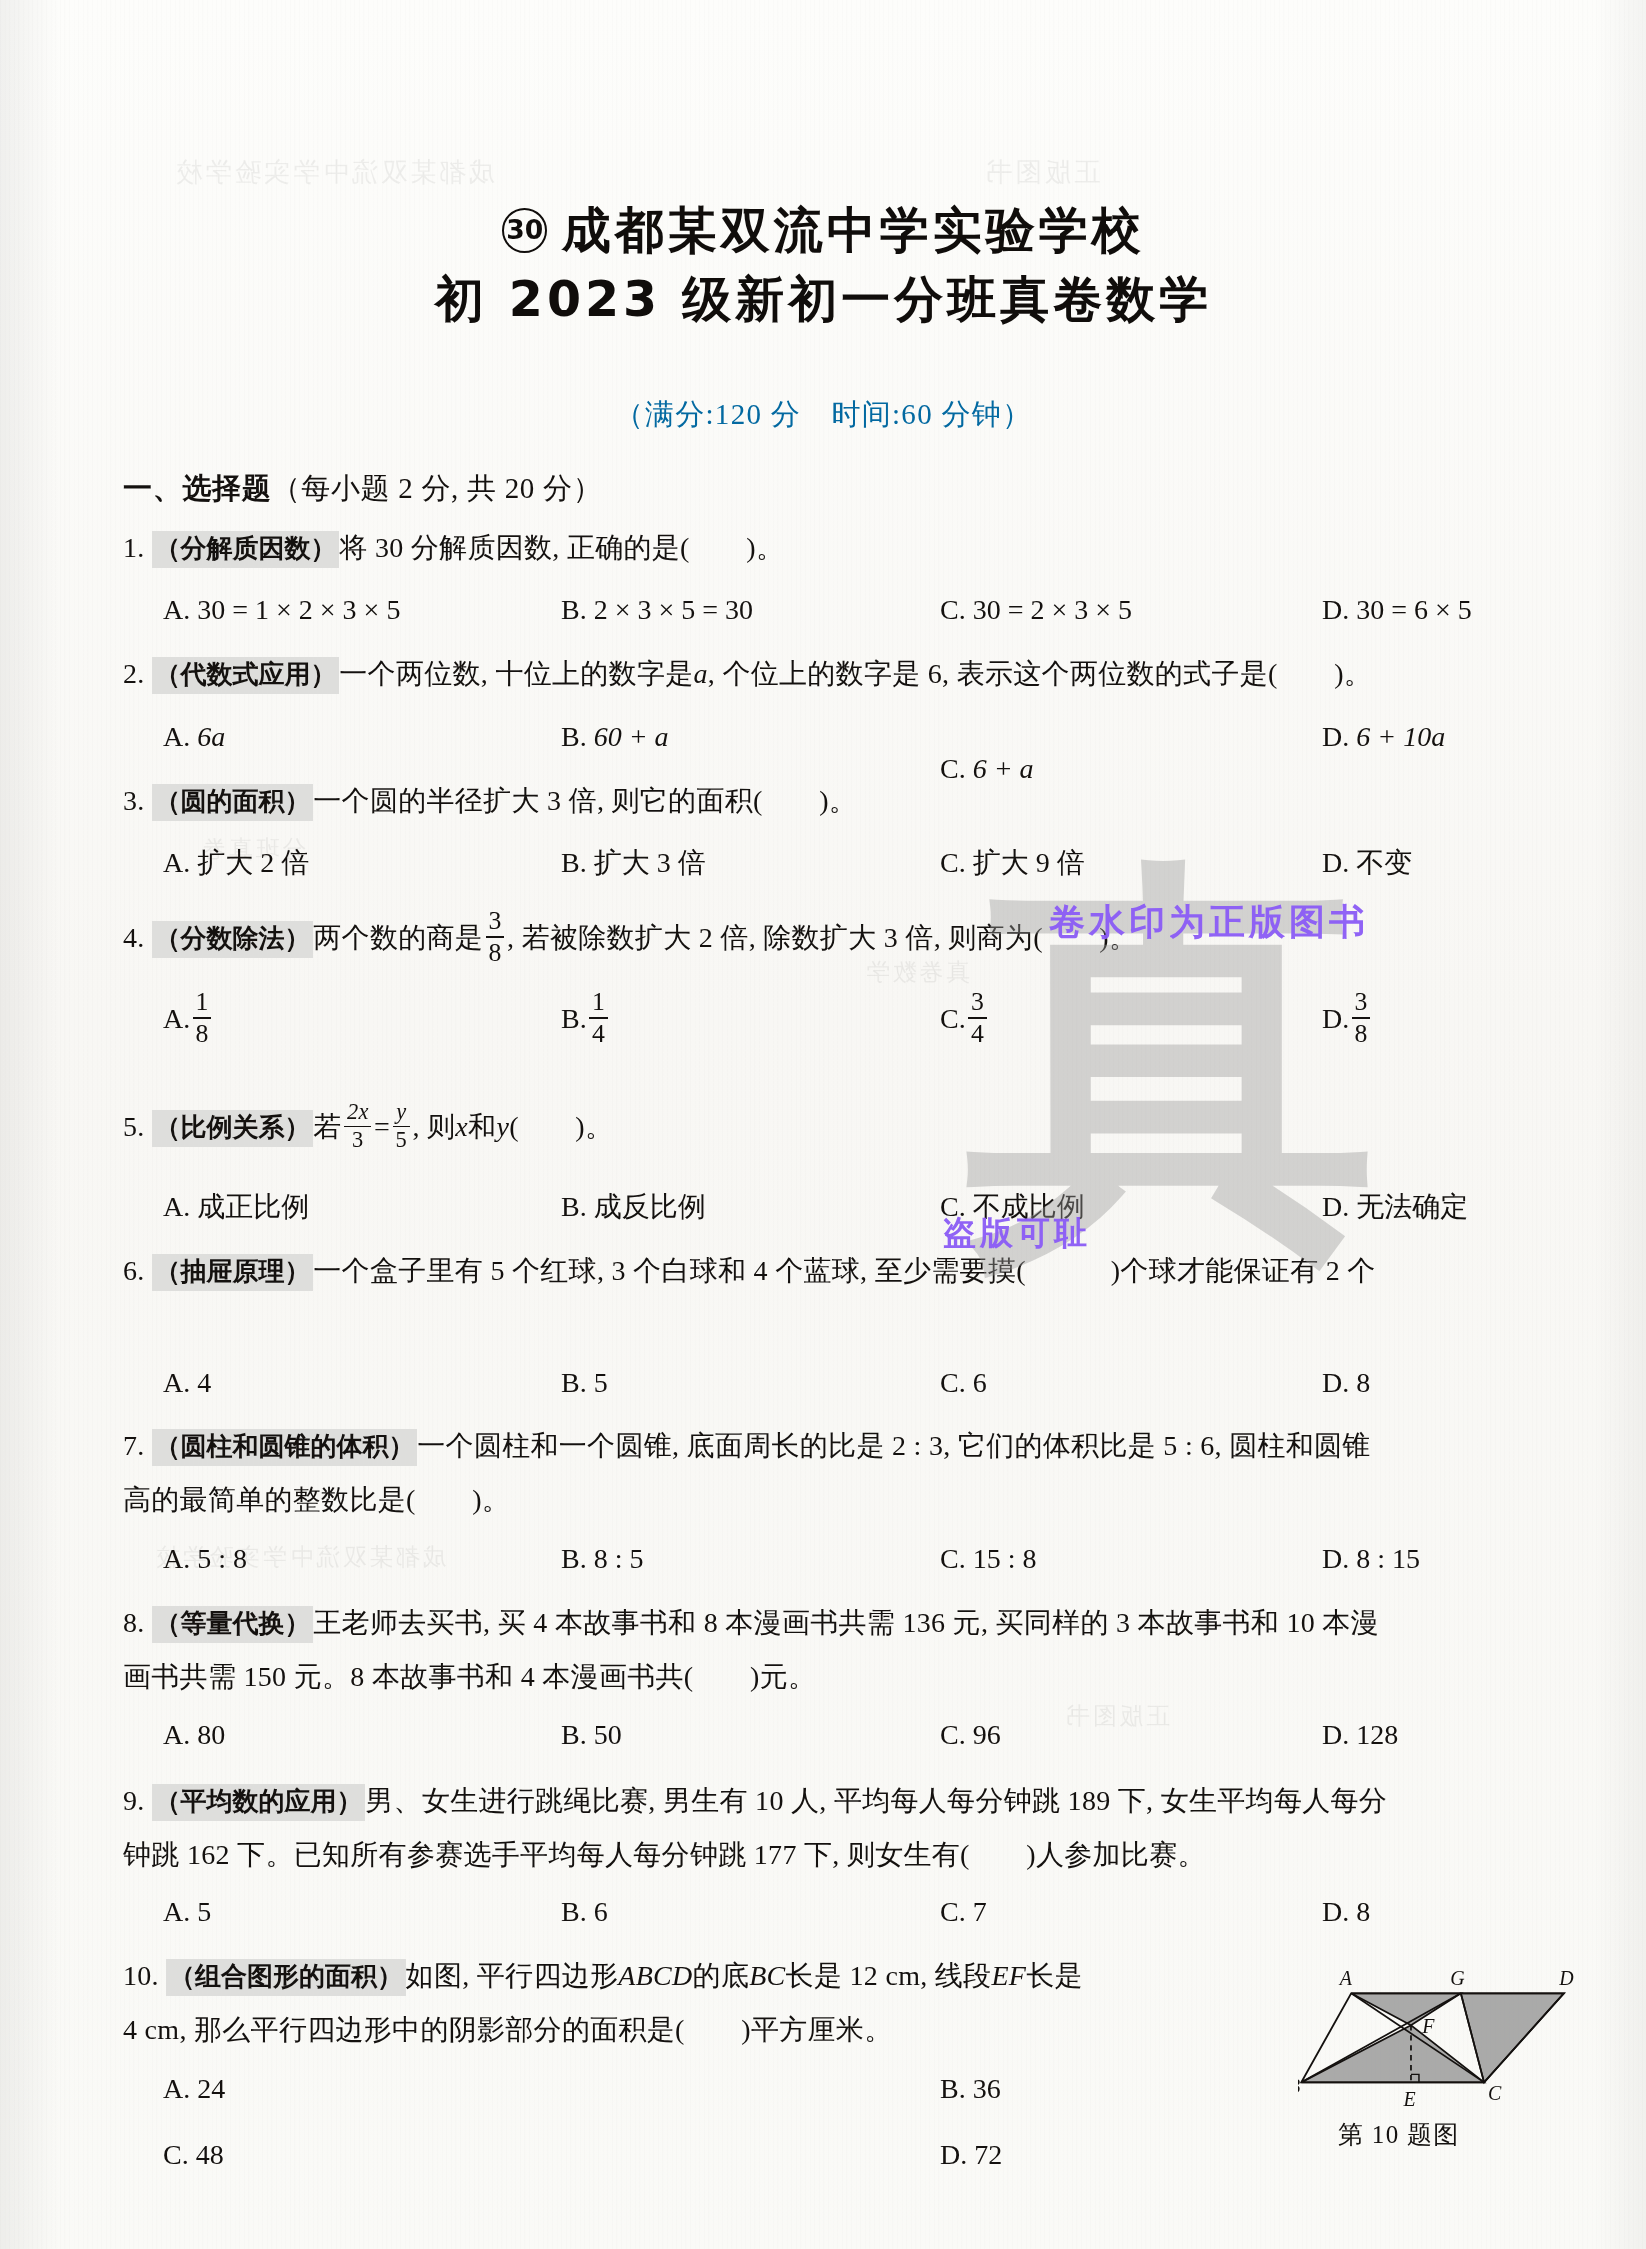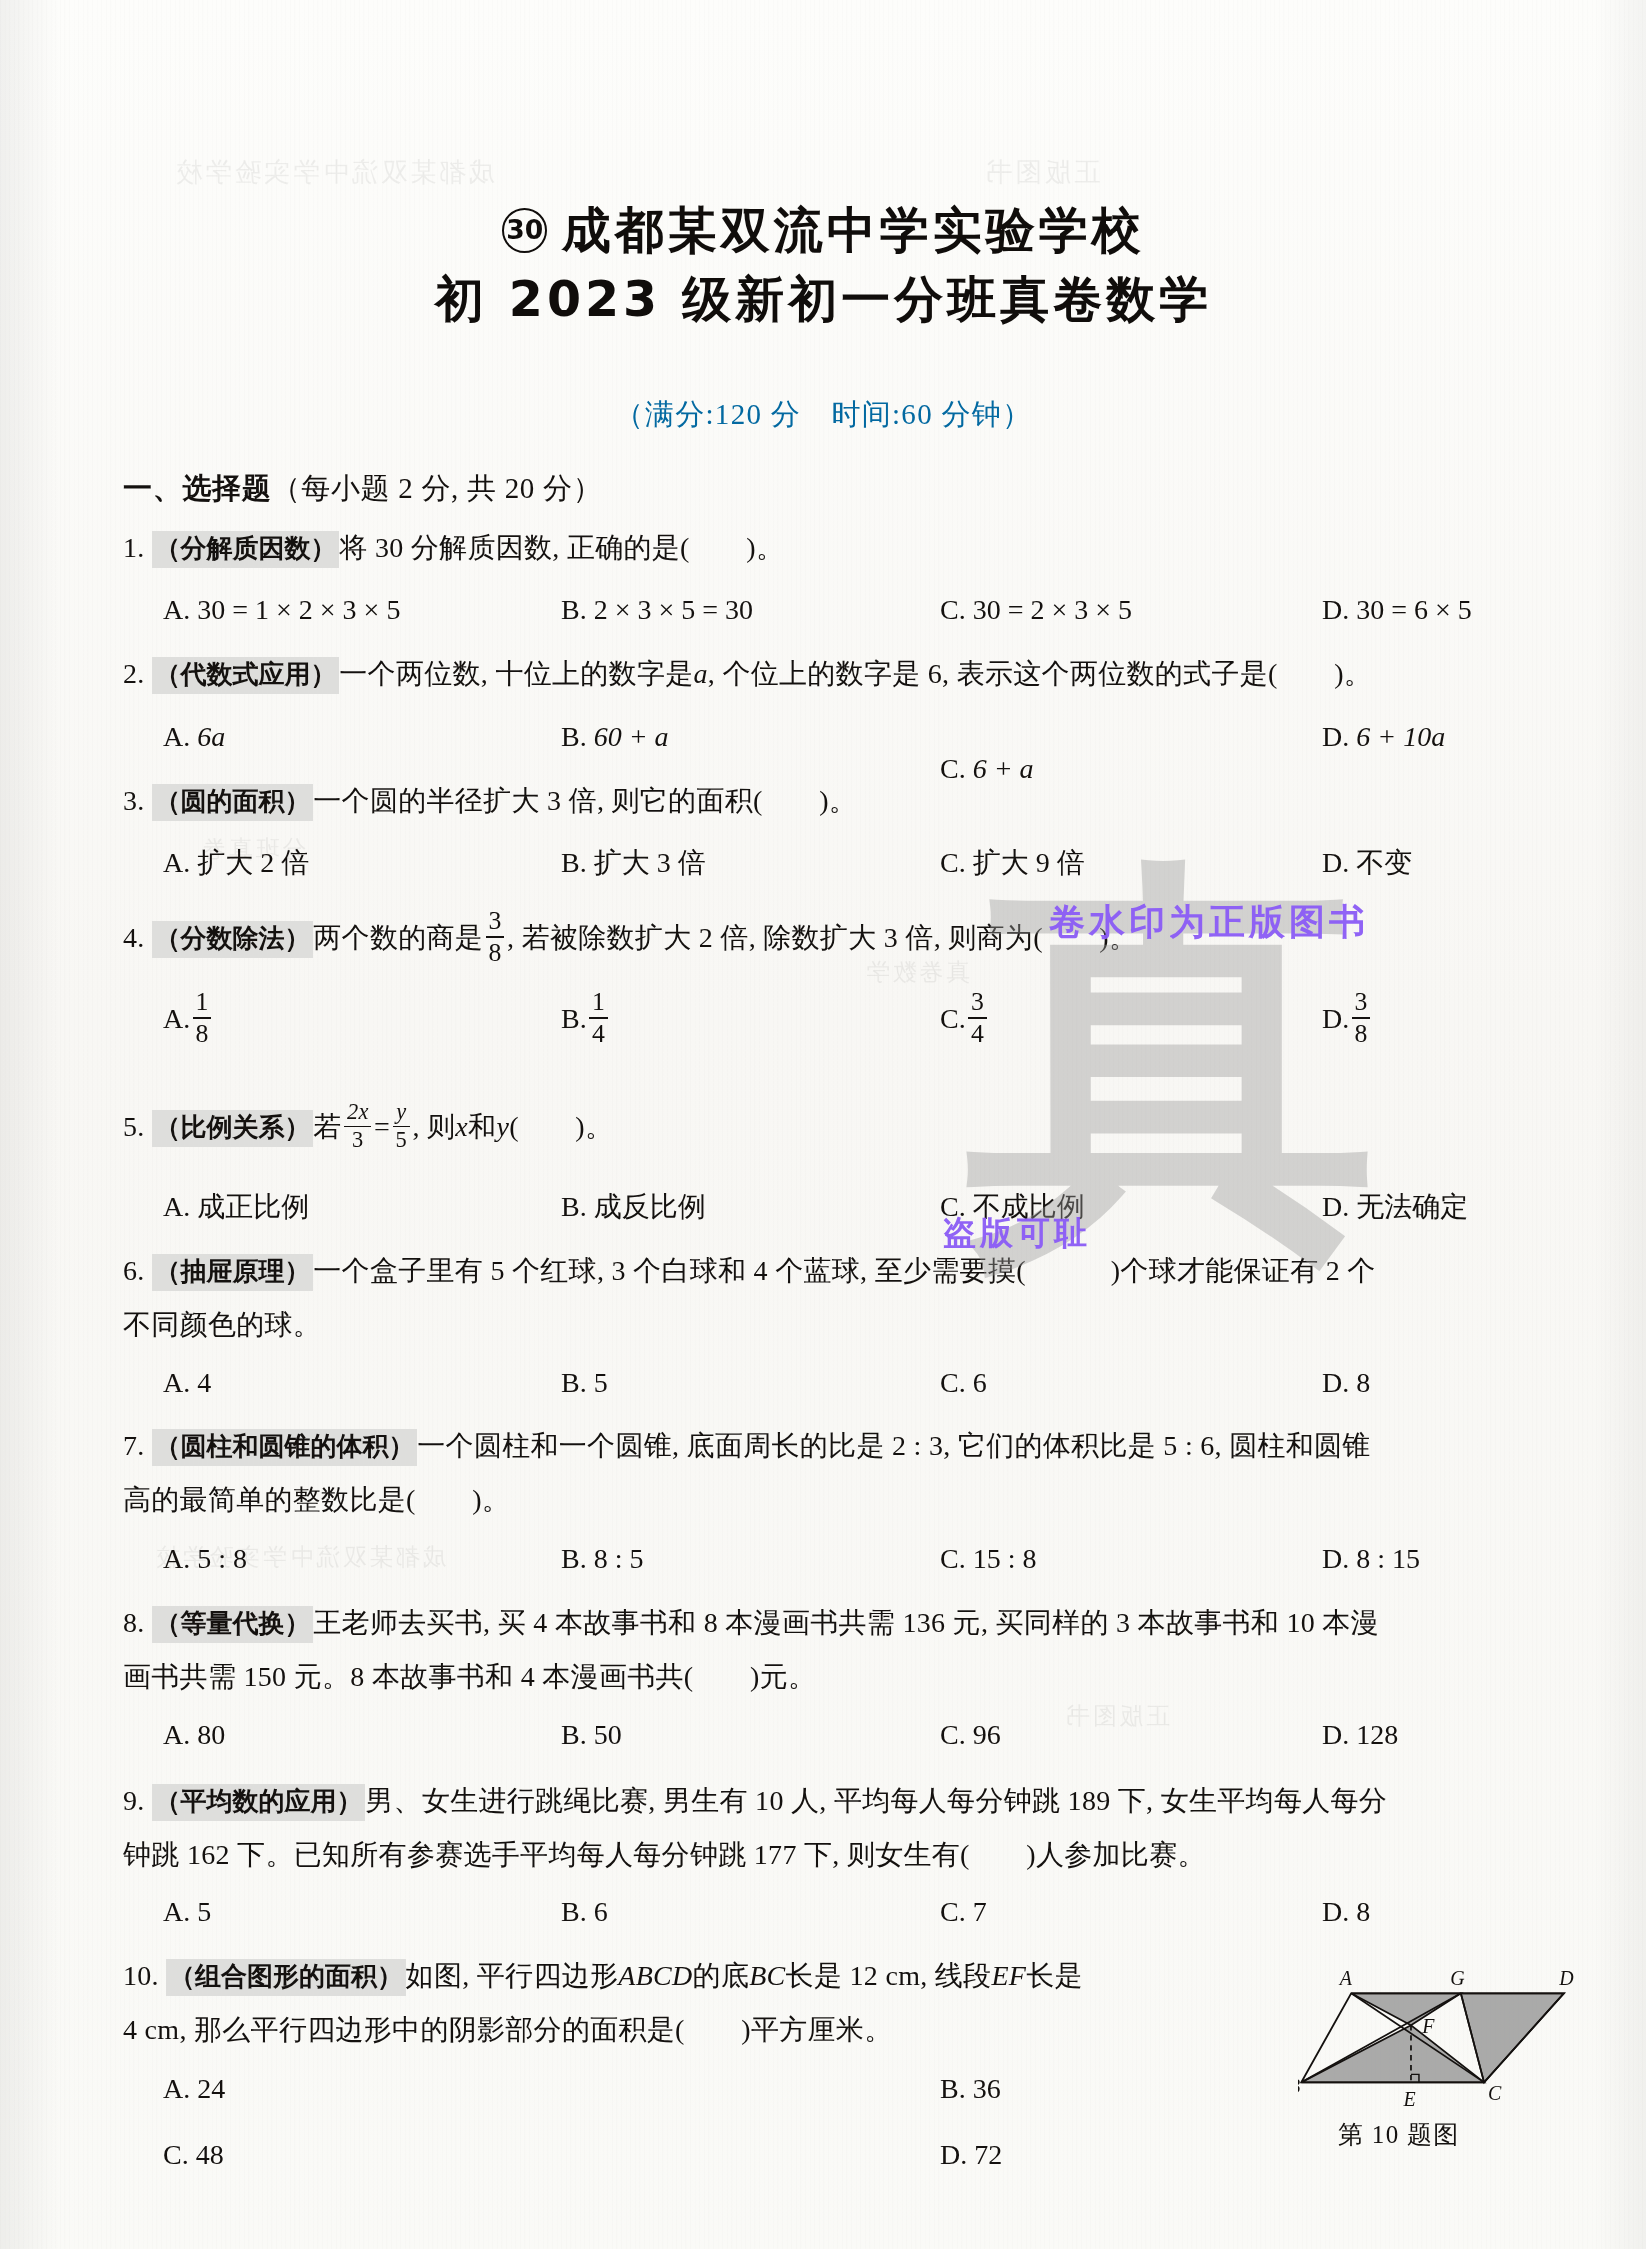--- a/index.html
+++ b/index.html
@@ -272,21 +272,20 @@
     <span class="opt" style="left:438px;">B.  成反比例</span>
     <span class="opt" style="left:817px;">C.  不成比例</span>
     <span class="opt" style="left:1199px;text-align:right;">D.  无法确定</span>
   </div>
 
   <div class="q" style="left:123px;top:1254px;">
     <div class="qline">
       <span class="num">6.</span>
       <span class="tag">（抽屉原理）</span><span>一个盒子里有 5 个红球, 3 个白球和 4 个蓝球, 至少需要摸(　　　)个球才能保证有 2 个</span>
     </div>
-    <div class="qline" style="margin-top:17.3px;">不同颜色的球。</div>
   </div>
   <div class="opts" style="left:123px;top:1365px;height:40px;">
     <span class="opt" style="left:40px;">A.  4</span>
     <span class="opt" style="left:438px;">B.  5</span>
     <span class="opt" style="left:817px;">C.  6</span>
     <span class="opt" style="left:1199px;">D.  8</span>
   </div>
 
   <div class="q" style="left:123px;top:1429px;">
     <div class="qline">

